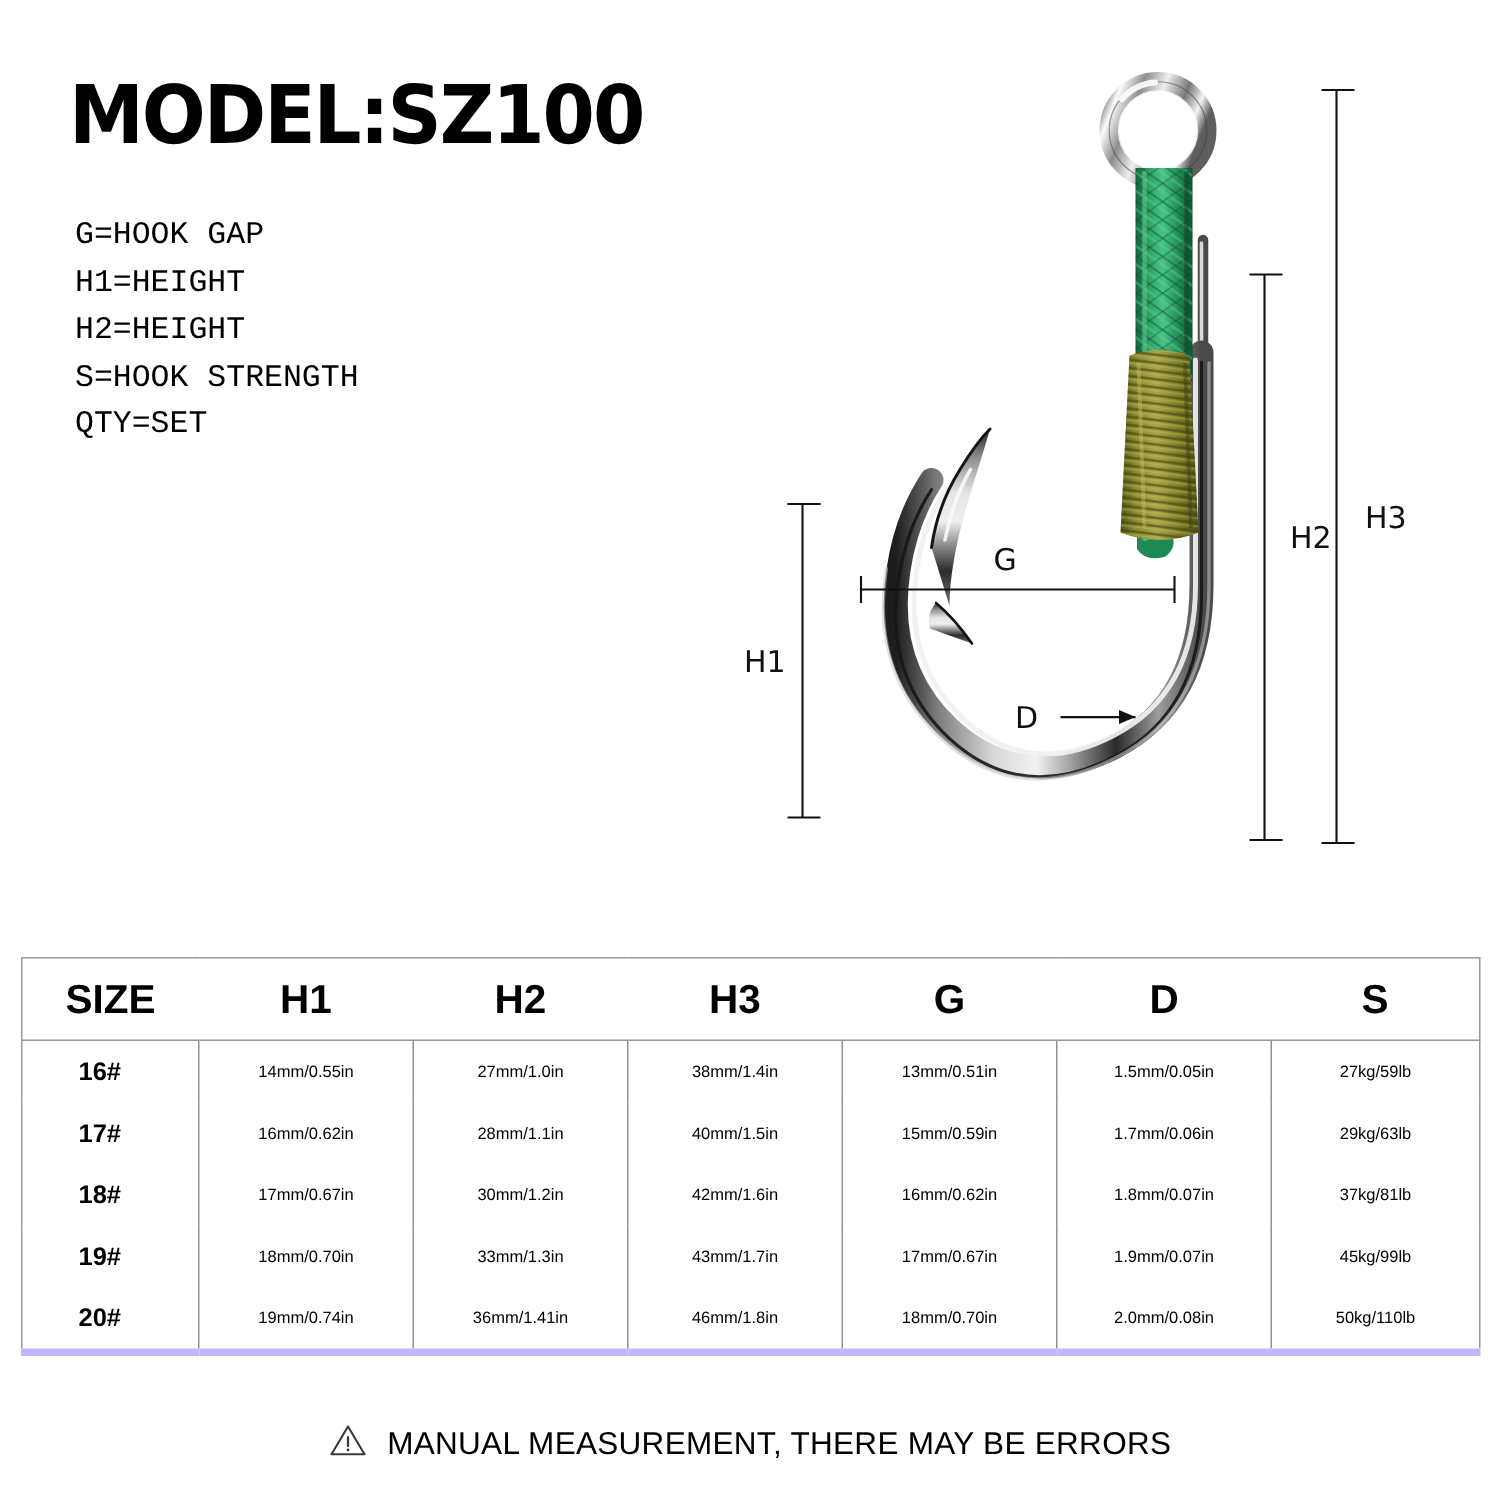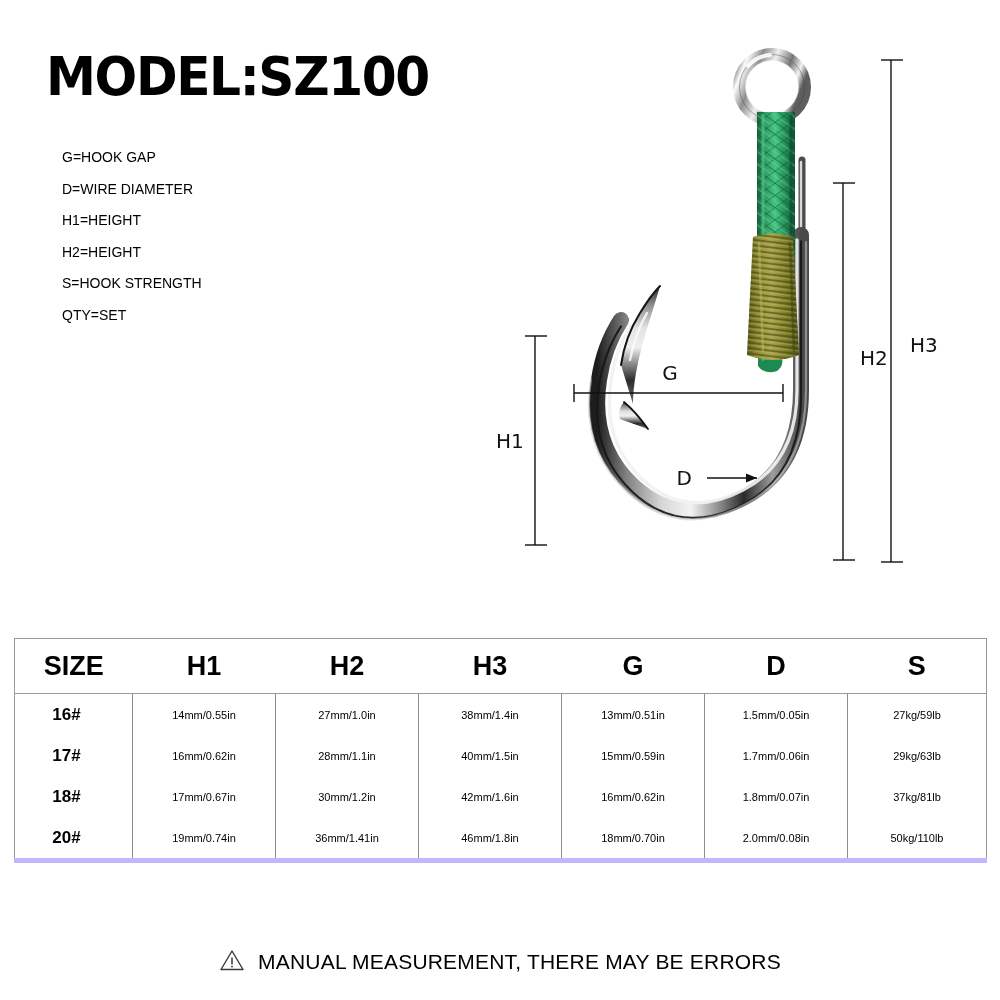--- a/index.html
+++ b/index.html
@@ -33,25 +33,24 @@
   }
 
   
   #legend-list {
     position: absolute;
     left: 50px;
     top: 142px;
     width: 380px;
   }
   .legend-line {
-    font-size: 14px;
+    font-size: 21px;
     line-height: 31.5px;
     white-space: nowrap;
-    font-family: Liberation Sans, sans-serif;
-    margin-left: 12px;
+    font-family: Liberation Mono, monospace;
   }
 
   
   #hook-diagram {
     position: absolute;
     left: 470px;
     top: 30px;
     width: 520px;
     height: 580px;
   }
@@ -141,21 +140,20 @@
     white-space: nowrap;
   }
 </style>
 </head>
 <body>
 
 <div id="product-title">MODEL:SZ100</div>
 
 <div id="legend-list">
   <div class="legend-line">G=HOOK GAP</div>
-  <div class="legend-line">D=WIRE DIAMETER</div>
   <div class="legend-line">H1=HEIGHT</div>
   <div class="legend-line">H2=HEIGHT</div>
   <div class="legend-line">S=HOOK STRENGTH</div>
   <div class="legend-line">QTY=SET</div>
 </div>
 
 <div id="hook-diagram">
 <svg width="520" height="580" viewBox="0 0 520 580" xmlns="http://www.w3.org/2000/svg">
   <defs>
 
@@ -383,20 +381,29 @@
     <tr>
       <td class="size-cell">18#</td>
       <td>17mm/0.67in</td>
       <td>30mm/1.2in</td>
       <td>42mm/1.6in</td>
       <td>16mm/0.62in</td>
       <td>1.8mm/0.07in</td>
       <td>37kg/81lb</td>
     </tr>
     <tr>
+      <td class="size-cell">19#</td>
+      <td>18mm/0.70in</td>
+      <td>33mm/1.3in</td>
+      <td>43mm/1.7in</td>
+      <td>17mm/0.67in</td>
+      <td>1.9mm/0.07in</td>
+      <td>45kg/99lb</td>
+    </tr>
+    <tr>
       <td class="size-cell">20#</td>
       <td>19mm/0.74in</td>
       <td>36mm/1.41in</td>
       <td>46mm/1.8in</td>
       <td>18mm/0.70in</td>
       <td>2.0mm/0.08in</td>
       <td>50kg/110lb</td>
     </tr>
   </tbody>
 </table>

